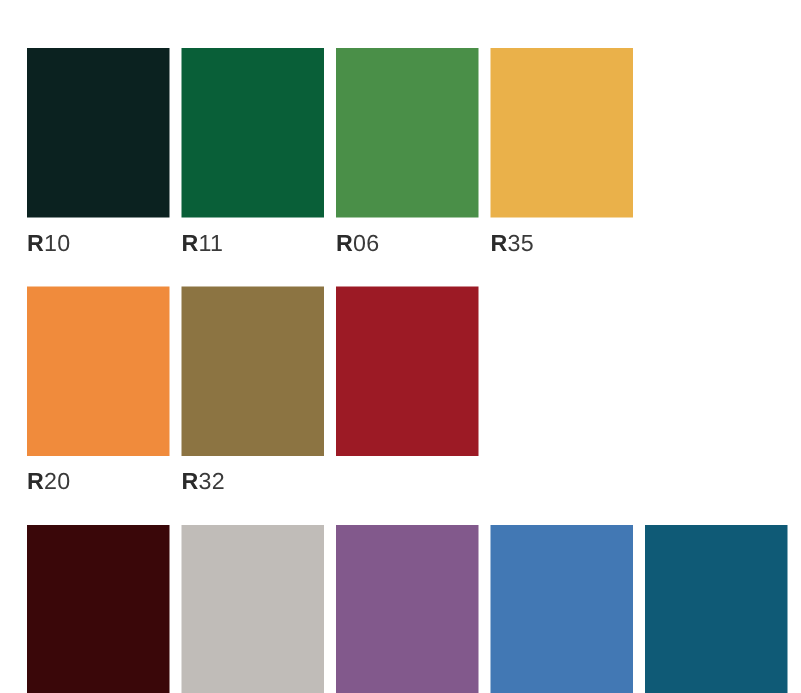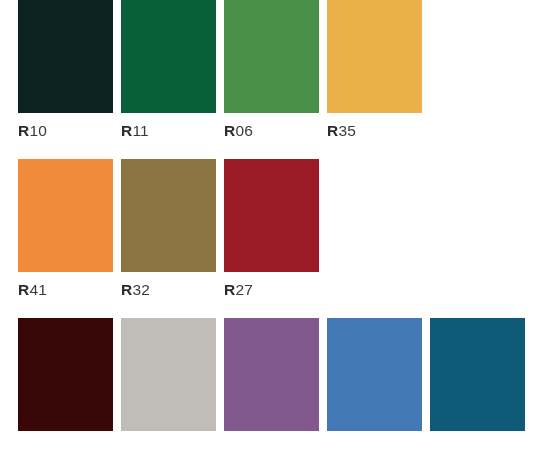--- a/index.html
+++ b/index.html
@@ -14,20 +14,21 @@
     overflow: hidden;
   }
 
   #palette-sheet {
     position: relative;
     width: 534px;
     height: 462px;
     background: #ffffff;
     box-sizing: border-box;
     padding-left: 18px;
+    padding-top: 32px;
   }
 
   .swatch-row {
     display: flex;
     flex-direction: row;
     gap: 8px;
     margin-bottom: 10px;
   }
 
   .swatch-cell {
@@ -79,29 +80,28 @@
         <div class="swatch-label"><span class="code-prefix">R</span><span class="code-number">06</span></div>
       </div>
       <div class="swatch-cell">
         <div class="swatch-chip" style="background: rgb(234, 177, 74);"></div>
         <div class="swatch-label"><span class="code-prefix">R</span><span class="code-number">35</span></div>
       </div>
     </div>
     <div class="swatch-row">
       <div class="swatch-cell">
         <div class="swatch-chip" style="background: rgb(240, 139, 60);"></div>
-        <div class="swatch-label"><span class="code-prefix">R</span><span class="code-number">41</span></div>
+        <div class="swatch-label"><span class="code-prefix">R</span><span class="code-number">20</span></div>
       </div>
       <div class="swatch-cell">
         <div class="swatch-chip" style="background: rgb(140, 116, 66);"></div>
         <div class="swatch-label"><span class="code-prefix">R</span><span class="code-number">32</span></div>
       </div>
       <div class="swatch-cell">
         <div class="swatch-chip" style="background: rgb(156, 26, 37);"></div>
-        <div class="swatch-label"><span class="code-prefix">R</span><span class="code-number">27</span></div>
       </div>
     </div>
     <div class="swatch-row">
       <div class="swatch-cell">
         <div class="swatch-chip" style="background: rgb(58, 7, 9);"></div>
       </div>
       <div class="swatch-cell">
         <div class="swatch-chip" style="background: rgb(192, 188, 184);"></div>
       </div>
       <div class="swatch-cell">

